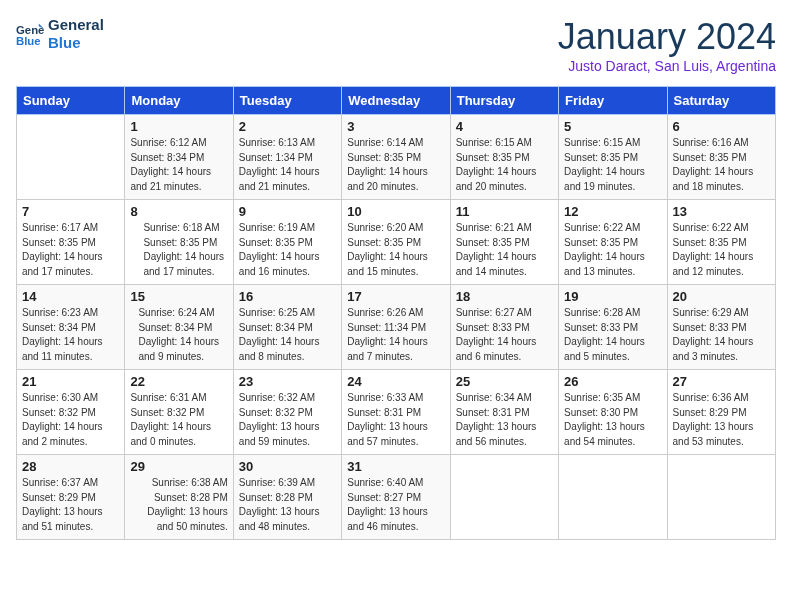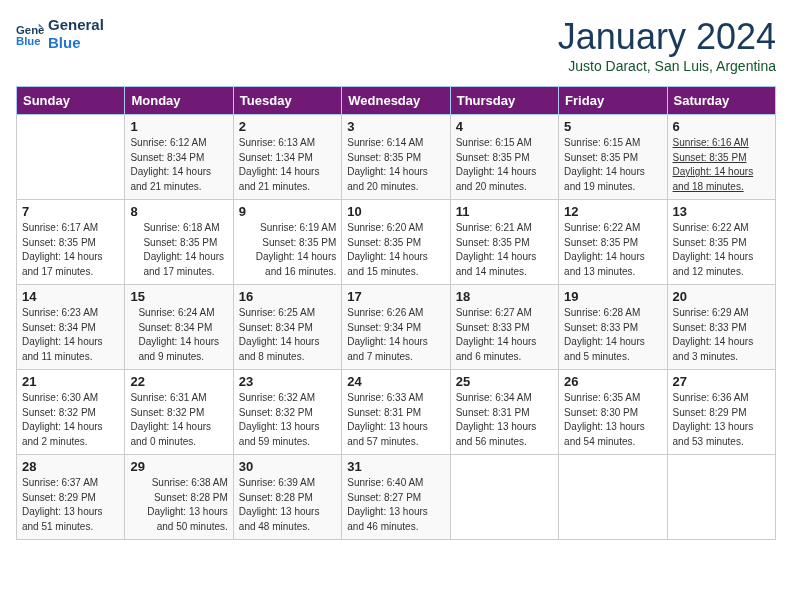--- a/index.html
+++ b/index.html
@@ -28,29 +28,29 @@
     .title-block {
       text-align: right;
     }
     .calendar-title {
       font-size: 36px;
       color: #1a3a5c;
       font-weight: normal;
     }
     .calendar-subtitle {
       font-size: 14px;
-      color: #14532d;
+      color: #6d28d9;
     }
     table {
       width: 100%;
       border-collapse: collapse;
       font-size: 11px;
     }
     thead tr th {
-      background-color: #701a75;
+      background-color: #1d4ed8;
       color: #fff;
       text-align: left;
       padding: 6px 6px;
       font-size: 13px;
       font-weight: bold;
       border: 1px solid #aac8f0;
     }
     tbody tr td {
       border: 1px solid #ccc;
       vertical-align: top;
@@ -148,21 +148,21 @@
         </td>
         <td>
           <span class="day-number">5</span>
           <div class="day-info" style="white-space: pre-line;">Sunrise: 6:15 AM
 Sunset: 8:35 PM
 Daylight: 14 hours
 and 19 minutes.</div>
         </td>
         <td>
           <span class="day-number">6</span>
-          <div class="day-info" style="white-space: pre-line; text-decoration: underline;">Sunrise: 6:16 AM
+          <div class="day-info" style="white-space: pre-line;">Sunrise: 6:16 AM
 Sunset: 8:35 PM
 Daylight: 14 hours
 and 18 minutes.</div>
         </td>
       </tr>
       <tr>
         <td>
           <span class="day-number">7</span>
           <div class="day-info" style="white-space: pre-line;">Sunrise: 6:17 AM
 Sunset: 8:35 PM
@@ -171,21 +171,21 @@
         </td>
         <td>
           <span class="day-number">8</span>
           <div class="day-info" style="white-space: pre-line; margin-left: 13px;">Sunrise: 6:18 AM
 Sunset: 8:35 PM
 Daylight: 14 hours
 and 17 minutes.</div>
         </td>
         <td>
           <span class="day-number">9</span>
-          <div class="day-info" style="white-space: pre-line; text-align: right;">Sunrise: 6:19 AM
+          <div class="day-info" style="white-space: pre-line;">Sunrise: 6:19 AM
 Sunset: 8:35 PM
 Daylight: 14 hours
 and 16 minutes.</div>
         </td>
         <td>
           <span class="day-number">10</span>
           <div class="day-info" style="white-space: pre-line;">Sunrise: 6:20 AM
 Sunset: 8:35 PM
 Daylight: 14 hours
 and 15 minutes.</div>
@@ -230,21 +230,21 @@
         <td>
           <span class="day-number">16</span>
           <div class="day-info" style="white-space: pre-line;">Sunrise: 6:25 AM
 Sunset: 8:34 PM
 Daylight: 14 hours
 and 8 minutes.</div>
         </td>
         <td>
           <span class="day-number">17</span>
           <div class="day-info" style="white-space: pre-line;">Sunrise: 6:26 AM
-Sunset: 9:34 PM
+Sunset: 11:34 PM
 Daylight: 14 hours
 and 7 minutes.</div>
         </td>
         <td>
           <span class="day-number">18</span>
           <div class="day-info" style="white-space: pre-line;">Sunrise: 6:27 AM
 Sunset: 8:33 PM
 Daylight: 14 hours
 and 6 minutes.</div>
         </td>

